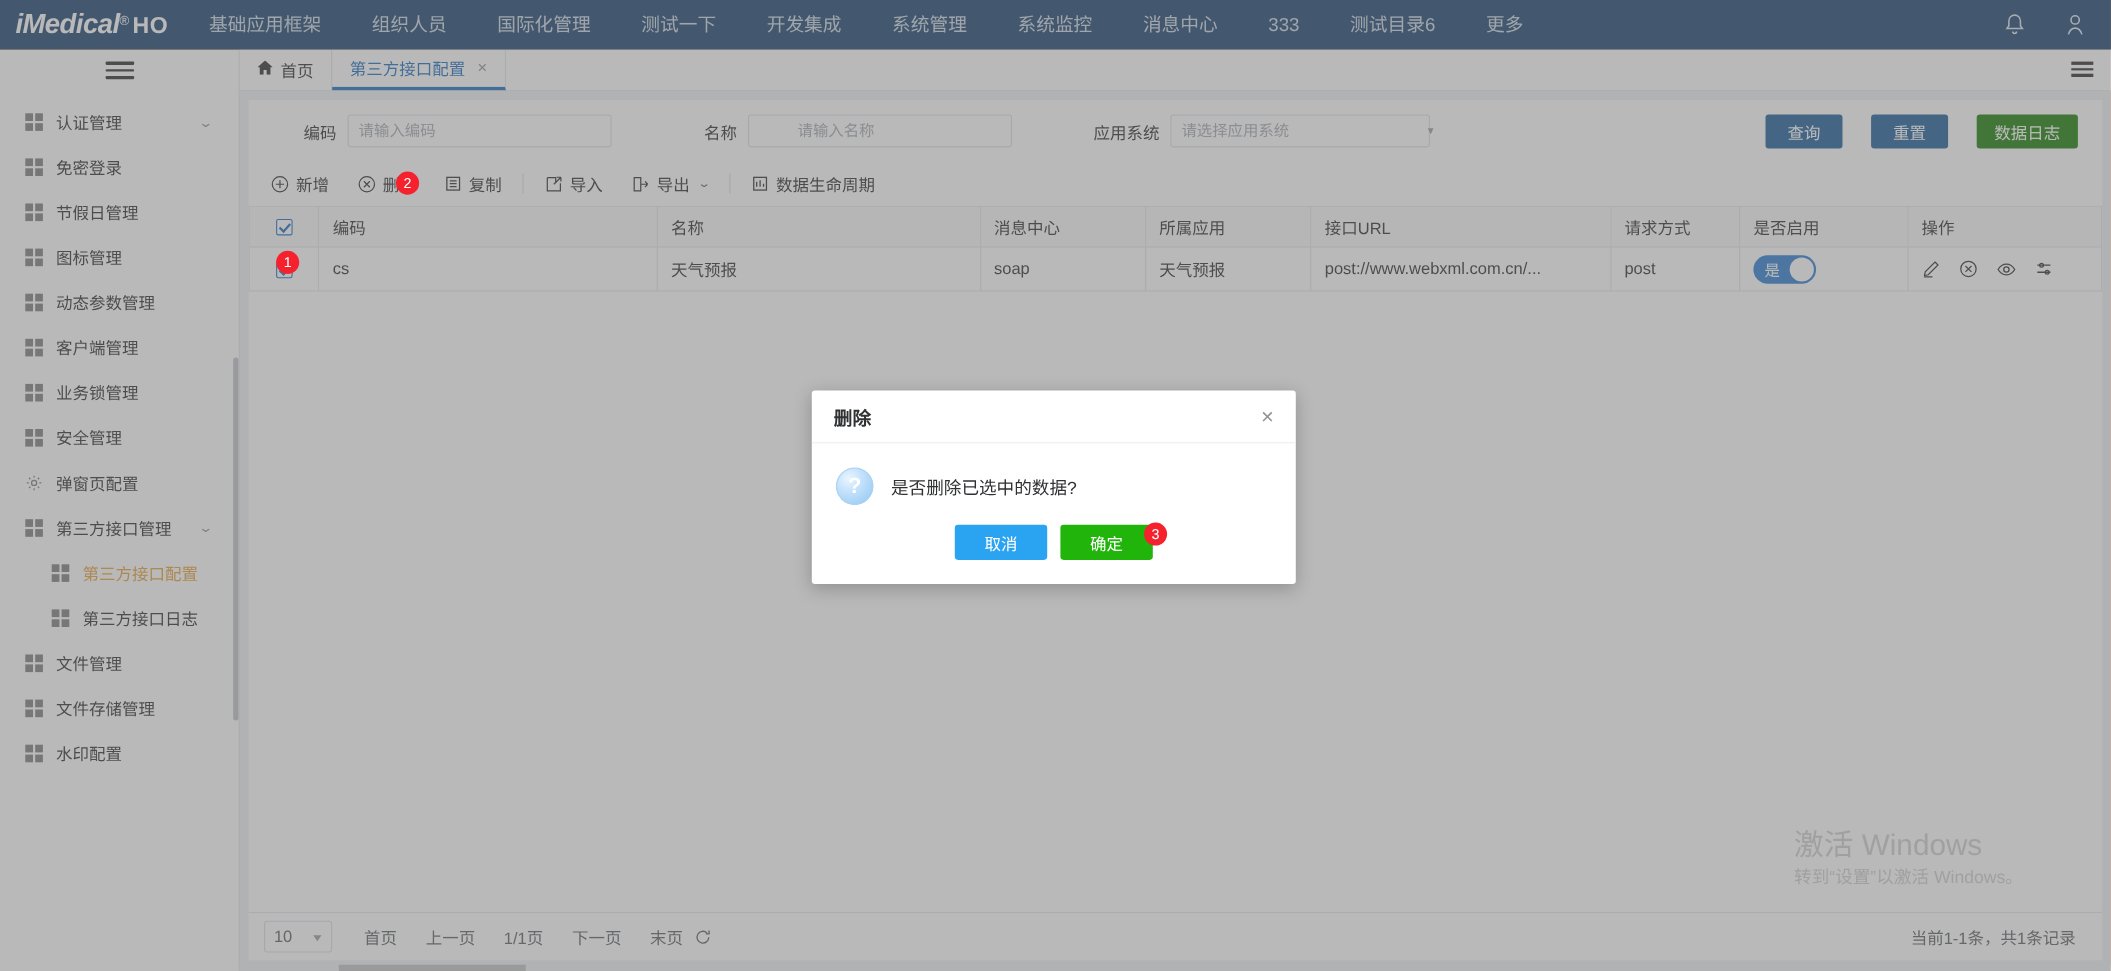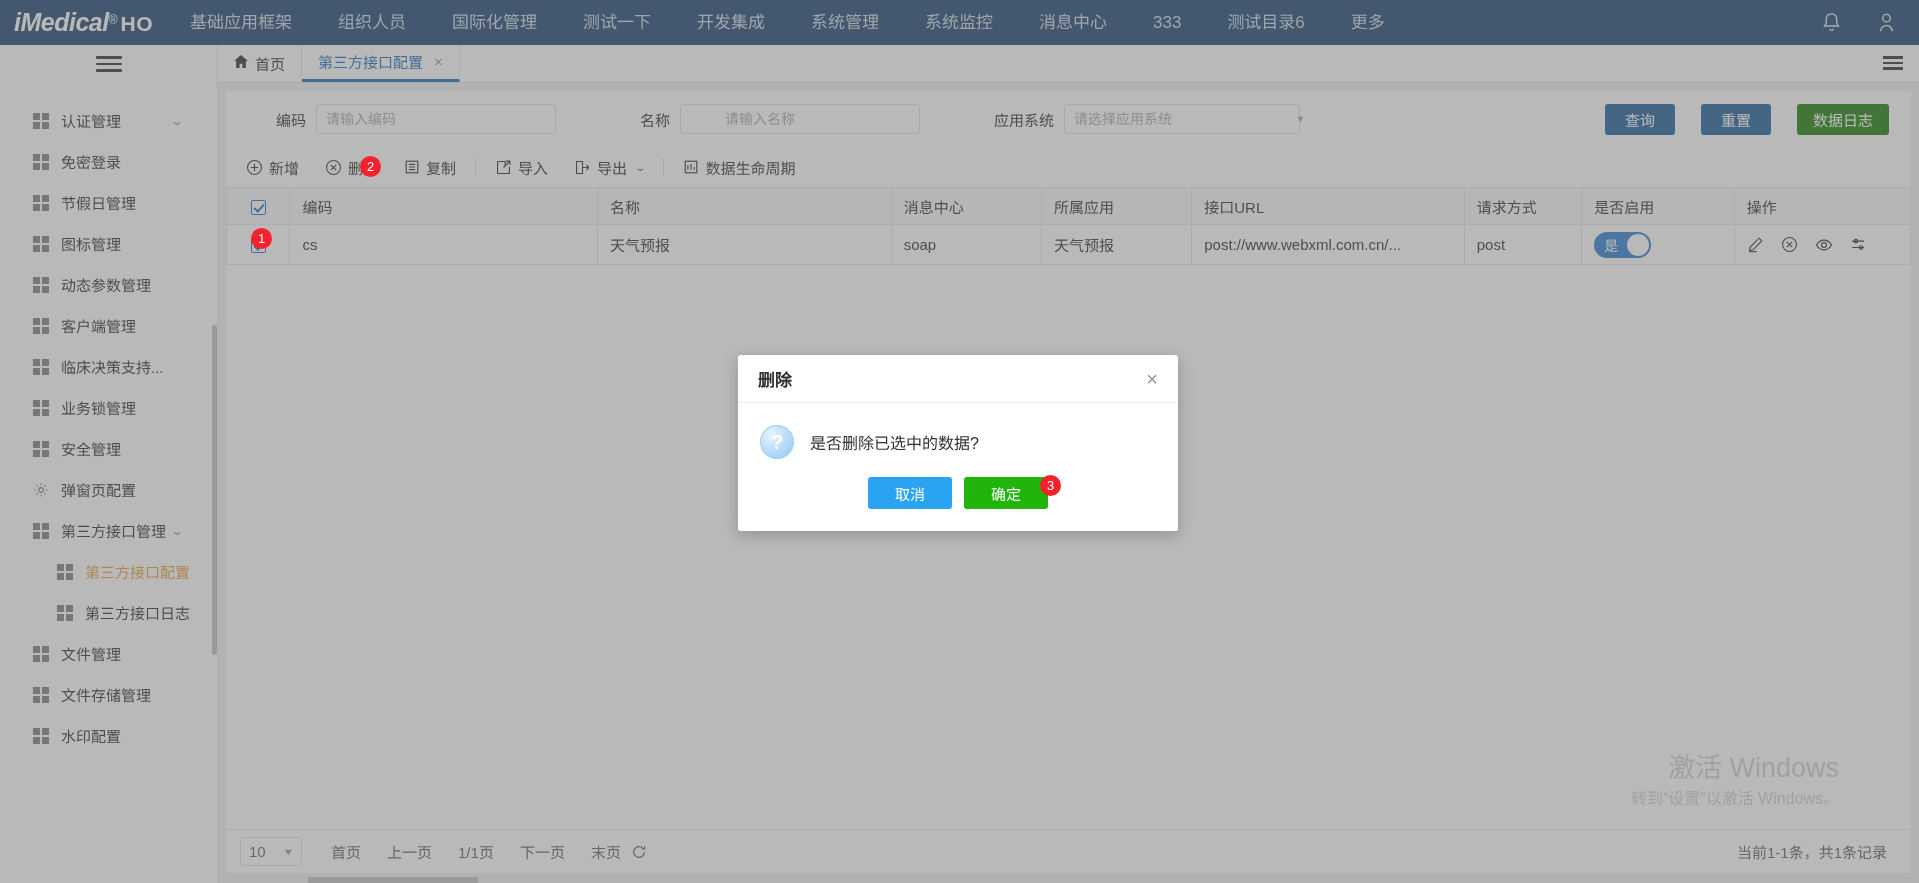--- a/index.html
+++ b/index.html
@@ -41,21 +41,21 @@
     position: absolute; top: 45px; left: 0; width: 218px; height: 838px;
     background: #ffffff; border-right: 1px solid #e4e7ed;
     overflow: hidden;
   }
   .hamburger-row {
     height: 38px; display: flex; align-items: center; justify-content: center;
     cursor: pointer;
   }
   .hamburger { width: 26px; }
   .hamburger span { display: block; height: 2.5px; background: #303133; margin: 4px 0; border-radius: 1px; }
-  .menu { list-style: none; margin: 17px; padding: 0; }
+  .menu { list-style: none; margin: 7px; padding: 0; }
   .menu-li {
     display: flex; align-items: center; height: 41px;
     padding-left: 16px; font-size: 15px; color: #303133; cursor: pointer;
     position: relative;
   }
   .menu-li.sub { padding-left: 40px; }
   .menu-li.active > .m-label { color: #e6a23c; }
   .m-ico {
     width: 16px; height: 16px; margin-right: 12px; flex: 0 0 16px;
     display: grid; grid-template-columns: 7px 7px; grid-template-rows: 7px 7px; gap: 2px;
@@ -194,21 +194,21 @@
     display: flex; align-items: center; justify-content: space-between;
     padding: 0 8px; font-size: 15px; color: #606266; margin-right: 16px; cursor: pointer;
   }
   .pgsel .c { font-size: 9px; color: #9aa0a6; transform: scaleX(1.4); }
   .pg-link { padding: 0 13px; cursor: pointer; white-space: nowrap; }
   .pg-refresh { padding-left: 6px; cursor: pointer; display: inline-flex; align-items: center; }
   .pg-total { margin-left: auto; padding-right: 10px; white-space: nowrap; text-align: right; }
 
   
   .watermark {
-    position: absolute; right: 80px; bottom: 74px; text-align: right;
+    position: absolute; right: 80px; bottom: 74px; text-align: left;
     color: #d0d0d0; pointer-events: none; z-index: 3; line-height: 1.25;
   }
   .wm1 { font-size: 27px; }
   .wm2 { font-size: 16px; margin-top: 3px; }
 
   
   .overlay {
     position: absolute; inset: 0; background: rgba(108,108,108,0.48); z-index: 30;
   }
   .modal {
@@ -339,29 +339,20 @@
           <span class="m-label">动态参数管理</span>
         </li>
         <li class="menu-li">
           <span class="m-ico">
             <i></i>
             <i></i>
             <i></i>
             <i></i>
           </span>
           <span class="m-label">客户端管理</span>
-        </li>
-        <li class="menu-li">
-          <span class="m-ico">
-            <i></i>
-            <i></i>
-            <i></i>
-            <i></i>
-          </span>
-          <span class="m-label">临床决策支持...</span>
         </li>
         <li class="menu-li">
           <span class="m-ico">
             <i></i>
             <i></i>
             <i></i>
             <i></i>
           </span>
           <span class="m-label">业务锁管理</span>
         </li>

